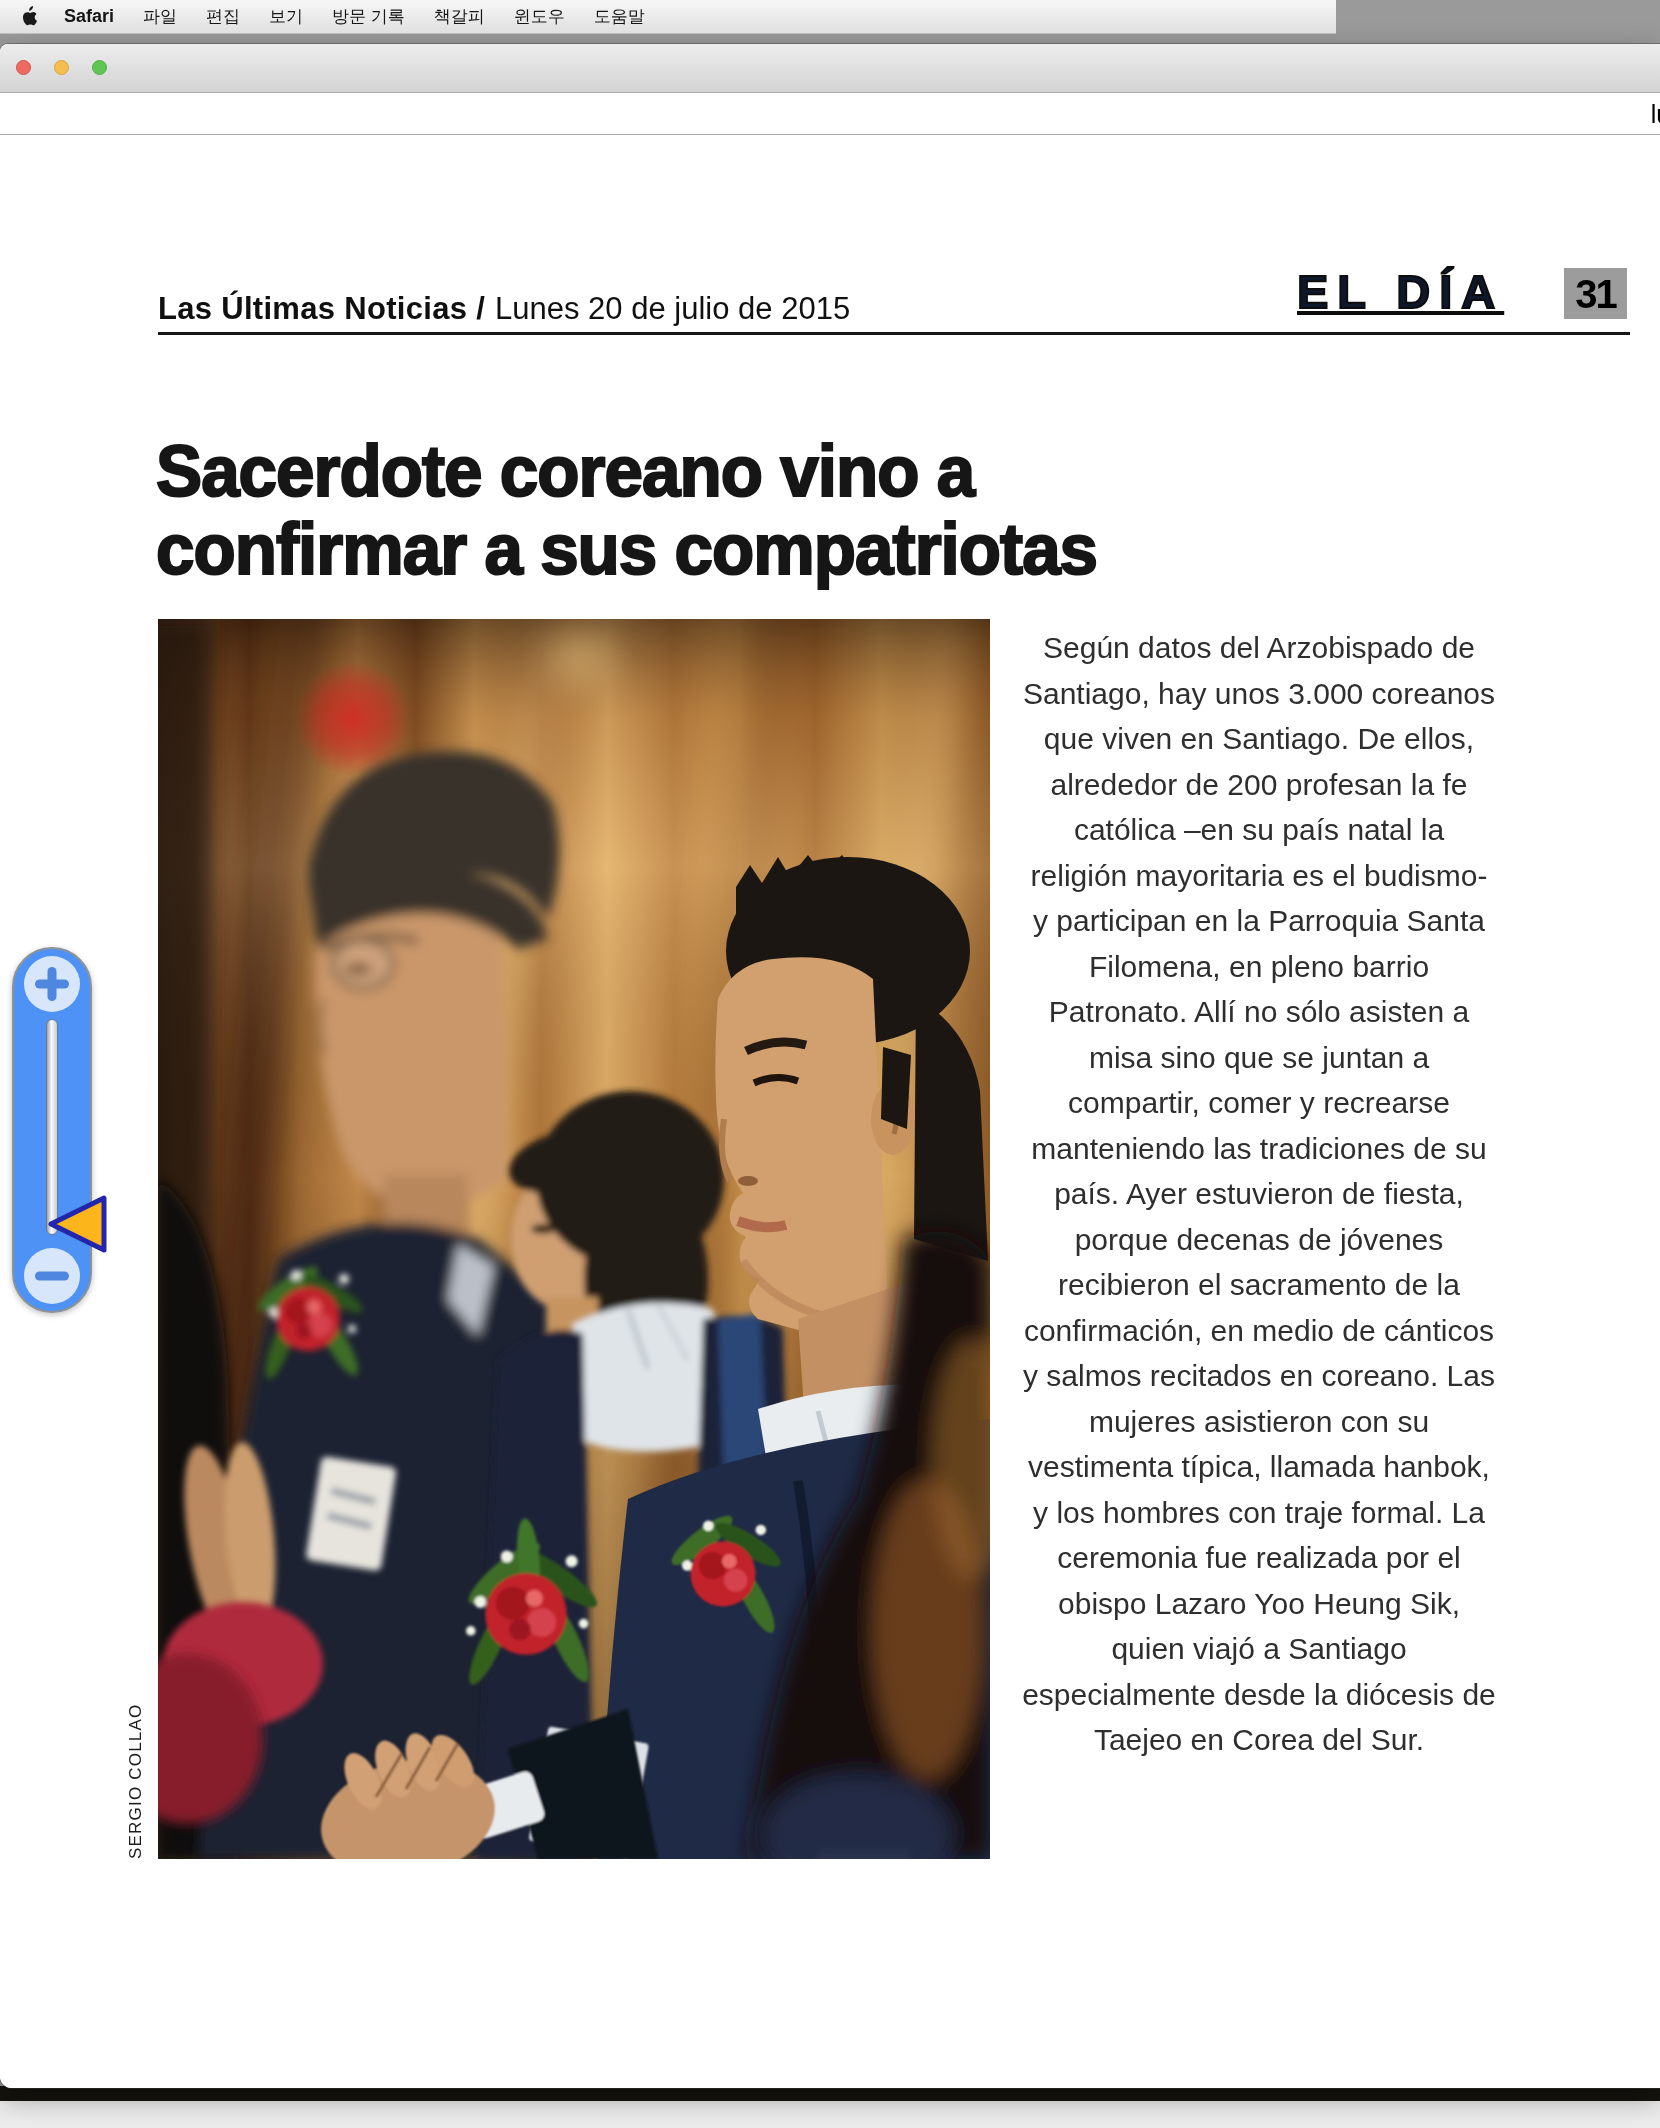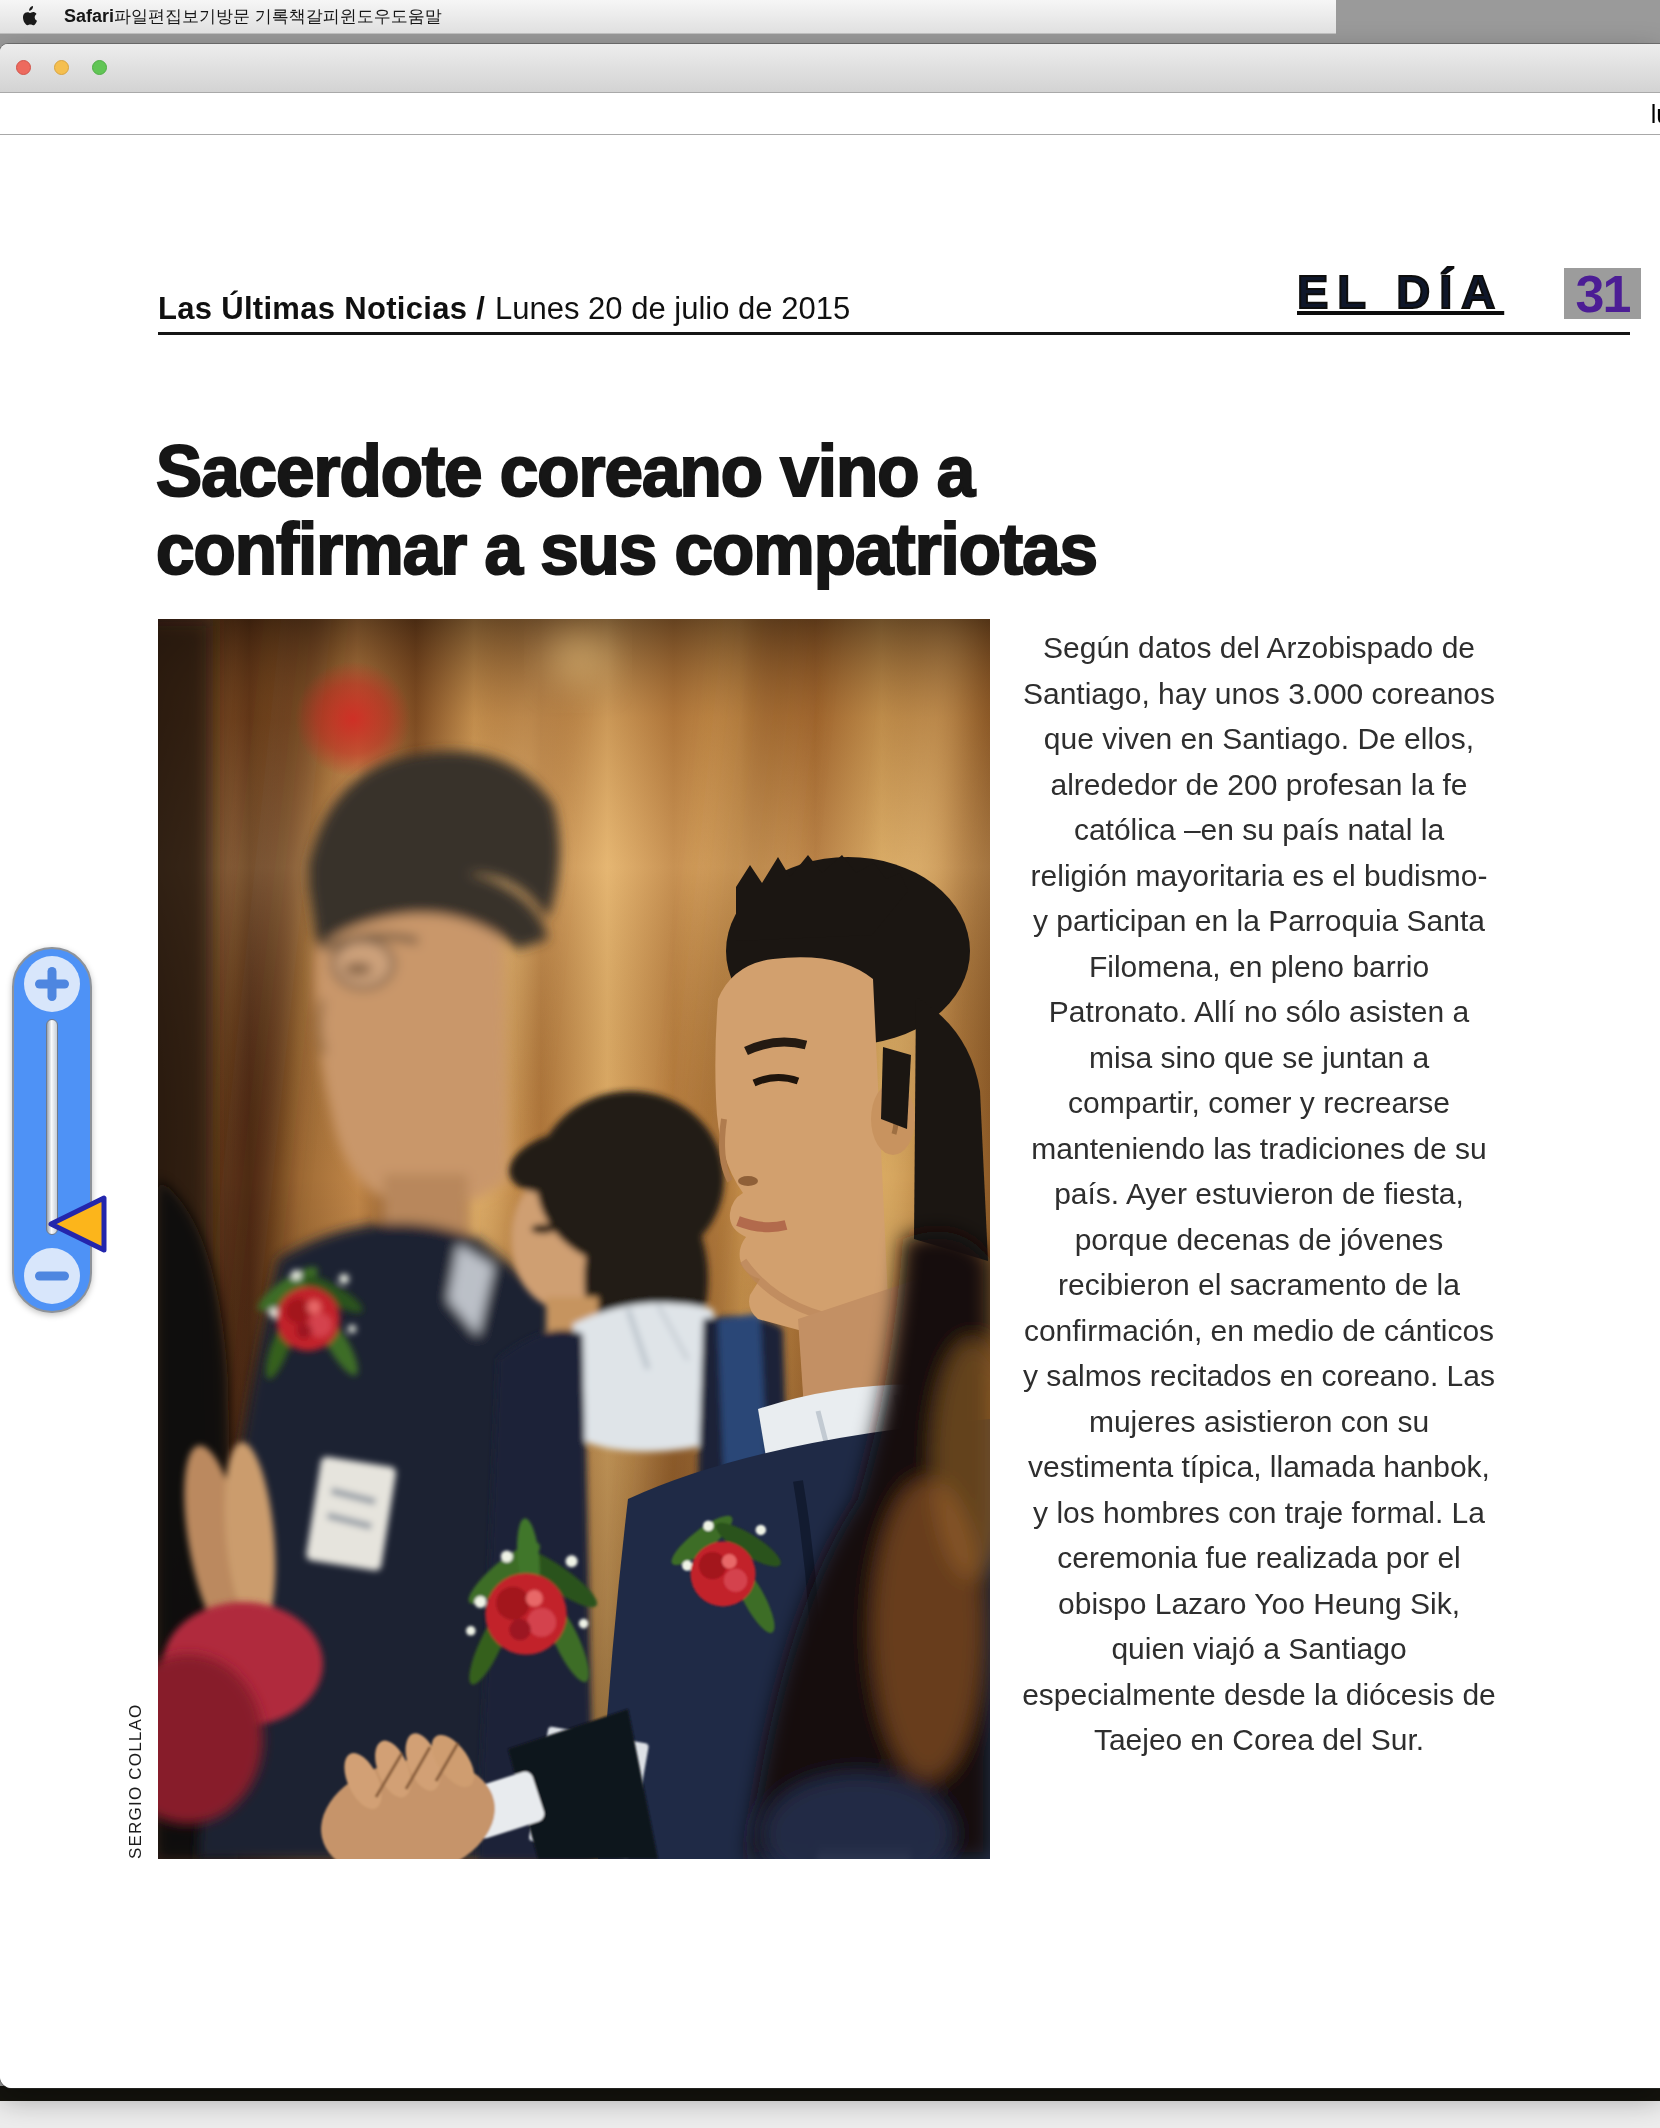--- a/index.html
+++ b/index.html
@@ -4,21 +4,21 @@
 <style>
   html,body{margin:0;padding:0;width:1660px;height:2128px;overflow:hidden;
     background:#9a9a9a;font-family:"Liberation Sans",sans-serif;}
 
   
   .menubar{position:absolute;top:0;left:0;width:1336px;height:33px;
     background:linear-gradient(#f6f6f6,#e0e0e0);border-bottom:1px solid #bdbdbd;
     display:flex;align-items:center;z-index:6;color:#161616;font-size:17px;}
   .apple{margin-left:20px;width:18px;height:21px;display:inline-block;}
   .apple svg{width:18px;height:21px;fill:#1a1a1a;}
-  .mi{white-space:nowrap;cursor:default;}
+  .mi{margin-left:29px;white-space:nowrap;cursor:default;}
   .mi.safari{font-weight:bold;font-size:18px;margin-left:26px;}
 
   
   .window{position:absolute;top:44px;left:0;width:1660px;height:2044px;
     background:#fff;border-radius:8px 0 0 12px;z-index:2;
     box-shadow:0 0 0 1px rgba(60,60,60,.45), 0 10px 30px rgba(0,0,0,.35);}
   .titlebar{height:48px;background:linear-gradient(#ededed,#d3d3d3);
     border-bottom:1px solid #a9a9a9;border-radius:8px 0 0 0;position:relative;}
   .lights{position:absolute;left:16px;top:16px;display:flex;gap:23px;}
   .light{width:15px;height:15px;border-radius:50%;box-sizing:border-box;}
@@ -32,22 +32,22 @@
   .content{position:relative;height:1953px;background:#fff;overflow:hidden;
     border-bottom-left-radius:12px;}
 
   
   .masthead-left{position:absolute;left:158px;top:156px;font-size:31px;color:#101010;white-space:nowrap;}
   .masthead-left .bold{font-weight:bold;letter-spacing:.3px;}
   .masthead-left .date{margin-left:10px;}
   .masthead-rule{position:absolute;left:158px;top:197px;width:1472px;height:3px;background:#161616;}
   .section-title{position:absolute;left:1297px;top:129px;font-size:47px;font-weight:bold;
     letter-spacing:9px;color:#0f172a;-webkit-text-stroke:2px #0d0d0d;white-space:nowrap;text-decoration:underline;}
-  .page-badge{position:absolute;left:1564px;top:133px;width:77px;height:51px;background:#9c9c9c;
-    color:#4c1d95;font-size:52px;font-weight:bold;text-align:center;line-height:53px;letter-spacing:-2px;}
+  .page-badge{position:absolute;left:1564px;top:133px;width:63px;height:51px;background:#9c9c9c;
+    color:#000000;font-size:40px;font-weight:bold;text-align:center;line-height:53px;letter-spacing:-2px;}
 
   .headline{position:absolute;left:156px;top:297px;font-size:72px;line-height:78px;font-weight:bold;
     color:#161616;letter-spacing:-1px;-webkit-text-stroke:2.2px #161616;
     transform:scaleX(.96);transform-origin:left top;white-space:nowrap;}
 
   .photo{position:absolute;left:158px;top:484px;width:832px;height:1240px;}
   .photo svg{display:block;width:100%;height:100%;}
 
   .credit{position:absolute;left:126px;top:1724px;transform:rotate(-90deg);
     transform-origin:top left;font-size:17px;letter-spacing:1.2px;color:#1c1c1c;white-space:nowrap;}

